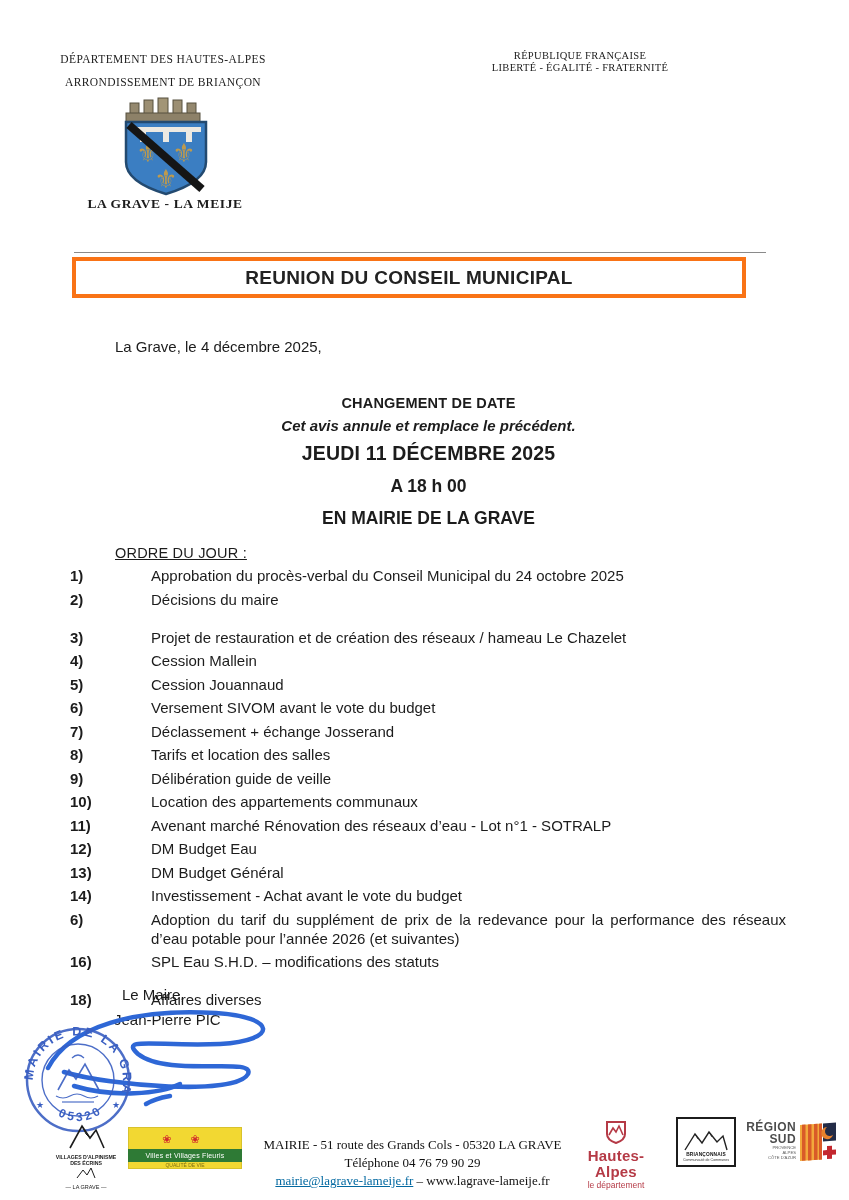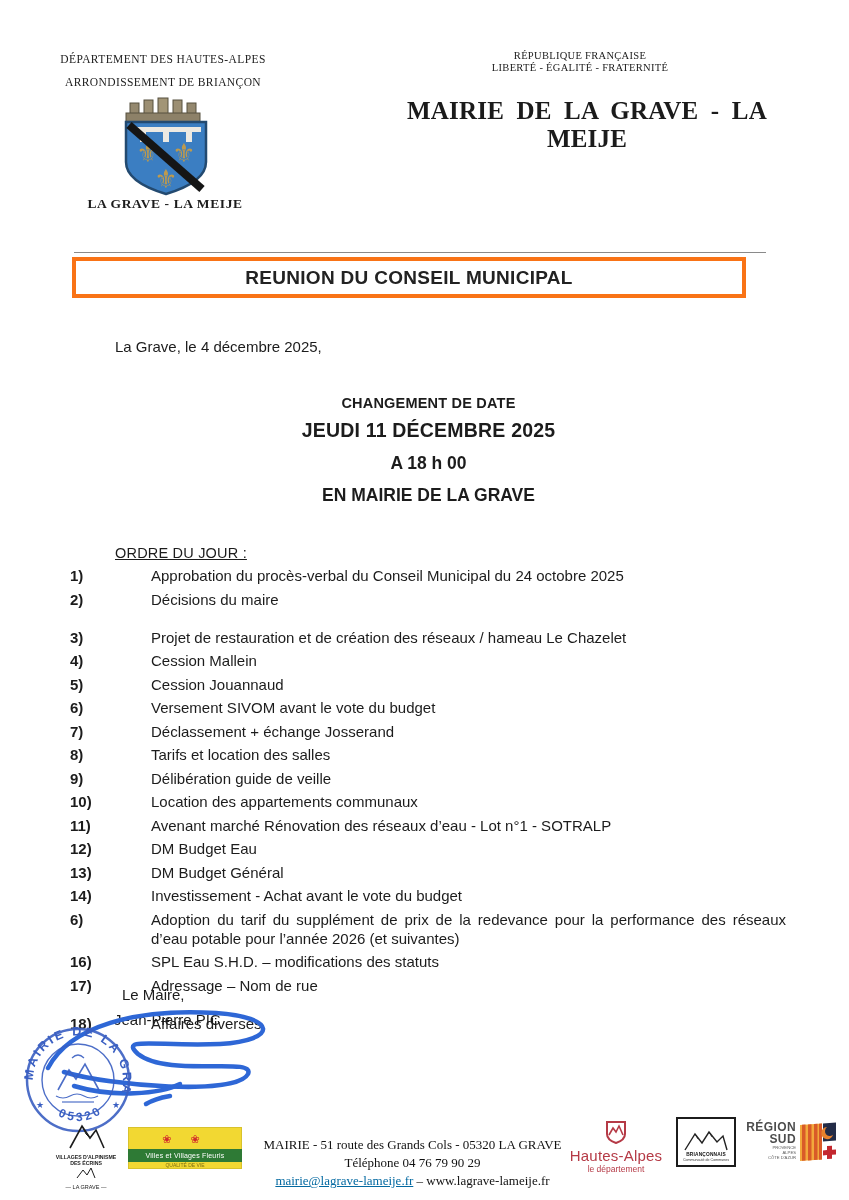--- a/index.html
+++ b/index.html
@@ -50,21 +50,21 @@
   .contact{position:absolute;left:240px;top:1116px;width:345px;text-align:center;
     font-family:"Liberation Serif",serif;font-size:13px;line-height:18px;color:#111;margin-top:20px;}
   .contact a{color:#0369a1;}
   .logo-alpinisme{position:absolute;left:48px;top:1120px;width:76px;text-align:center;}
   .logo-fleuris{position:absolute;left:128px;top:1127px;width:114px;height:42px;background:#f2d832;
     display:flex;flex-direction:column;justify-content:flex-end;box-shadow:0 0 0 1px #d8c22c inset;}
   .fleuris-flowers{text-align:center;font-size:11px;color:#d22b2b;line-height:20px;letter-spacing:8px;}
   .fleuris-band{background:#2e7a35;color:#fff;font-size:7px;text-align:center;line-height:13px;letter-spacing:.2px;}
   .fleuris-sub{font-size:5px;color:#7c6e12;text-align:center;line-height:7px;}
   .logo-ha{position:absolute;left:568px;top:1120px;width:96px;text-align:center;color:#b53a46;}
-  .logo-ha .ha-name{font-size:15px;font-weight:normal;letter-spacing:.2px;line-height:16px;}
+  .logo-ha .ha-name{font-size:15px;font-weight:bold;letter-spacing:.2px;line-height:16px;}
   .logo-ha .ha-sub{font-size:8.5px;line-height:10px;text-align:center;}
   .logo-brian{position:absolute;left:676px;top:1117px;width:56px;height:46px;border:2px solid #1c1c1c;background:#fff;
     display:flex;flex-direction:column;align-items:center;justify-content:flex-end;}
   .brian-name{font-size:4.8px;font-weight:bold;letter-spacing:.2px;line-height:6px;color:#111;}
   .brian-sub{font-size:3.6px;color:#333;line-height:5px;margin-bottom:2px;}
   .logo-region{position:absolute;left:738px;top:1121px;width:98px;display:flex;align-items:flex-start;}
   .region-txt{width:58px;text-align:right;color:#4d4d4d;}
   .region-l1{font-size:12px;font-weight:bold;line-height:12px;letter-spacing:.4px;}
   .region-l2{font-size:12px;font-weight:bold;line-height:12px;letter-spacing:.4px;}
   .region-sub{font-size:4.2px;line-height:5px;color:#5a5a5a;}
@@ -78,21 +78,20 @@
   <div class="hdr-left">
     <div>DÉPARTEMENT DES HAUTES-ALPES</div>
     <div>ARRONDISSEMENT DE BRIANÇON</div>
   </div>
 
   <div class="hdr-right">
     <div>RÉPUBLIQUE FRANÇAISE</div>
     <div>LIBERTÉ - ÉGALITÉ - FRATERNITÉ</div>
   </div>
 
-  <div class="mairie-title">MAIRIE DE LA GRAVE - LA MEIJE</div>
 
   <svg class="coat" width="112" height="110" viewBox="0 0 112 110">
 
     <g>
       <rect x="20" y="13" width="9" height="12" fill="#94886e" stroke="#57503f" stroke-width="1"></rect>
       <rect x="34" y="10" width="9" height="15" fill="#9c8f73" stroke="#57503f" stroke-width="1"></rect>
       <rect x="48" y="8" width="10" height="17" fill="#a29576" stroke="#57503f" stroke-width="1"></rect>
       <rect x="63" y="10" width="9" height="15" fill="#9c8f73" stroke="#57503f" stroke-width="1"></rect>
       <rect x="77" y="13" width="9" height="12" fill="#94886e" stroke="#57503f" stroke-width="1"></rect>
       <rect x="16" y="23" width="74" height="9" fill="#8d8168" stroke="#57503f" stroke-width="1"></rect>
@@ -119,20 +118,21 @@
 
   <div class="rule-above"></div>
   <div class="title-box">
     <span>REUNION DU CONSEIL MUNICIPAL</span>
   </div>
 
   <div class="intro1">La Grave, le 4 décembre 2025,</div>
 
   <div class="notice">
     <div class="n1">CHANGEMENT DE DATE</div>
+    <div class="n2">Cet avis annule et remplace le précédent.</div>
     <div class="n3">JEUDI 11 DÉCEMBRE 2025</div>
     <div class="n4">A 18 h 00</div>
     <div class="n5">EN MAIRIE DE LA GRAVE</div>
   </div>
 
   <div class="agenda-heading">ORDRE DU JOUR :</div>
   <div class="agenda-list">
       <div class="agenda-row">
         <span class="agenda-num">1)</span>
         <span class="agenda-text">Approbation du procès-verbal du Conseil Municipal du 24 octobre 2025</span>
@@ -189,24 +189,20 @@
         <span class="agenda-num">14)</span>
         <span class="agenda-text">Investissement - Achat avant le vote du budget</span>
       </div>
       <div class="agenda-row justify">
         <span class="agenda-num">6)</span>
         <span class="agenda-text">Adoption du tarif du supplément de prix de la redevance pour la performance des réseaux d’eau potable pour l’année 2026 (et suivantes)</span>
       </div>
       <div class="agenda-row">
         <span class="agenda-num">16)</span>
         <span class="agenda-text">SPL Eau S.H.D. – modifications des statuts</span>
-      </div>
-      <div class="agenda-row">
-        <span class="agenda-num">17)</span>
-        <span class="agenda-text">Adressage – Nom de rue</span>
       </div>
       <div class="agenda-row gap-before">
         <span class="agenda-num">18)</span>
         <span class="agenda-text">Affaires diverses</span>
       </div>
     </div>
 
   <div class="sig-line1">Le Maire,</div>
   <div class="sig-line2">Jean-Pierre PIC</div>
 

